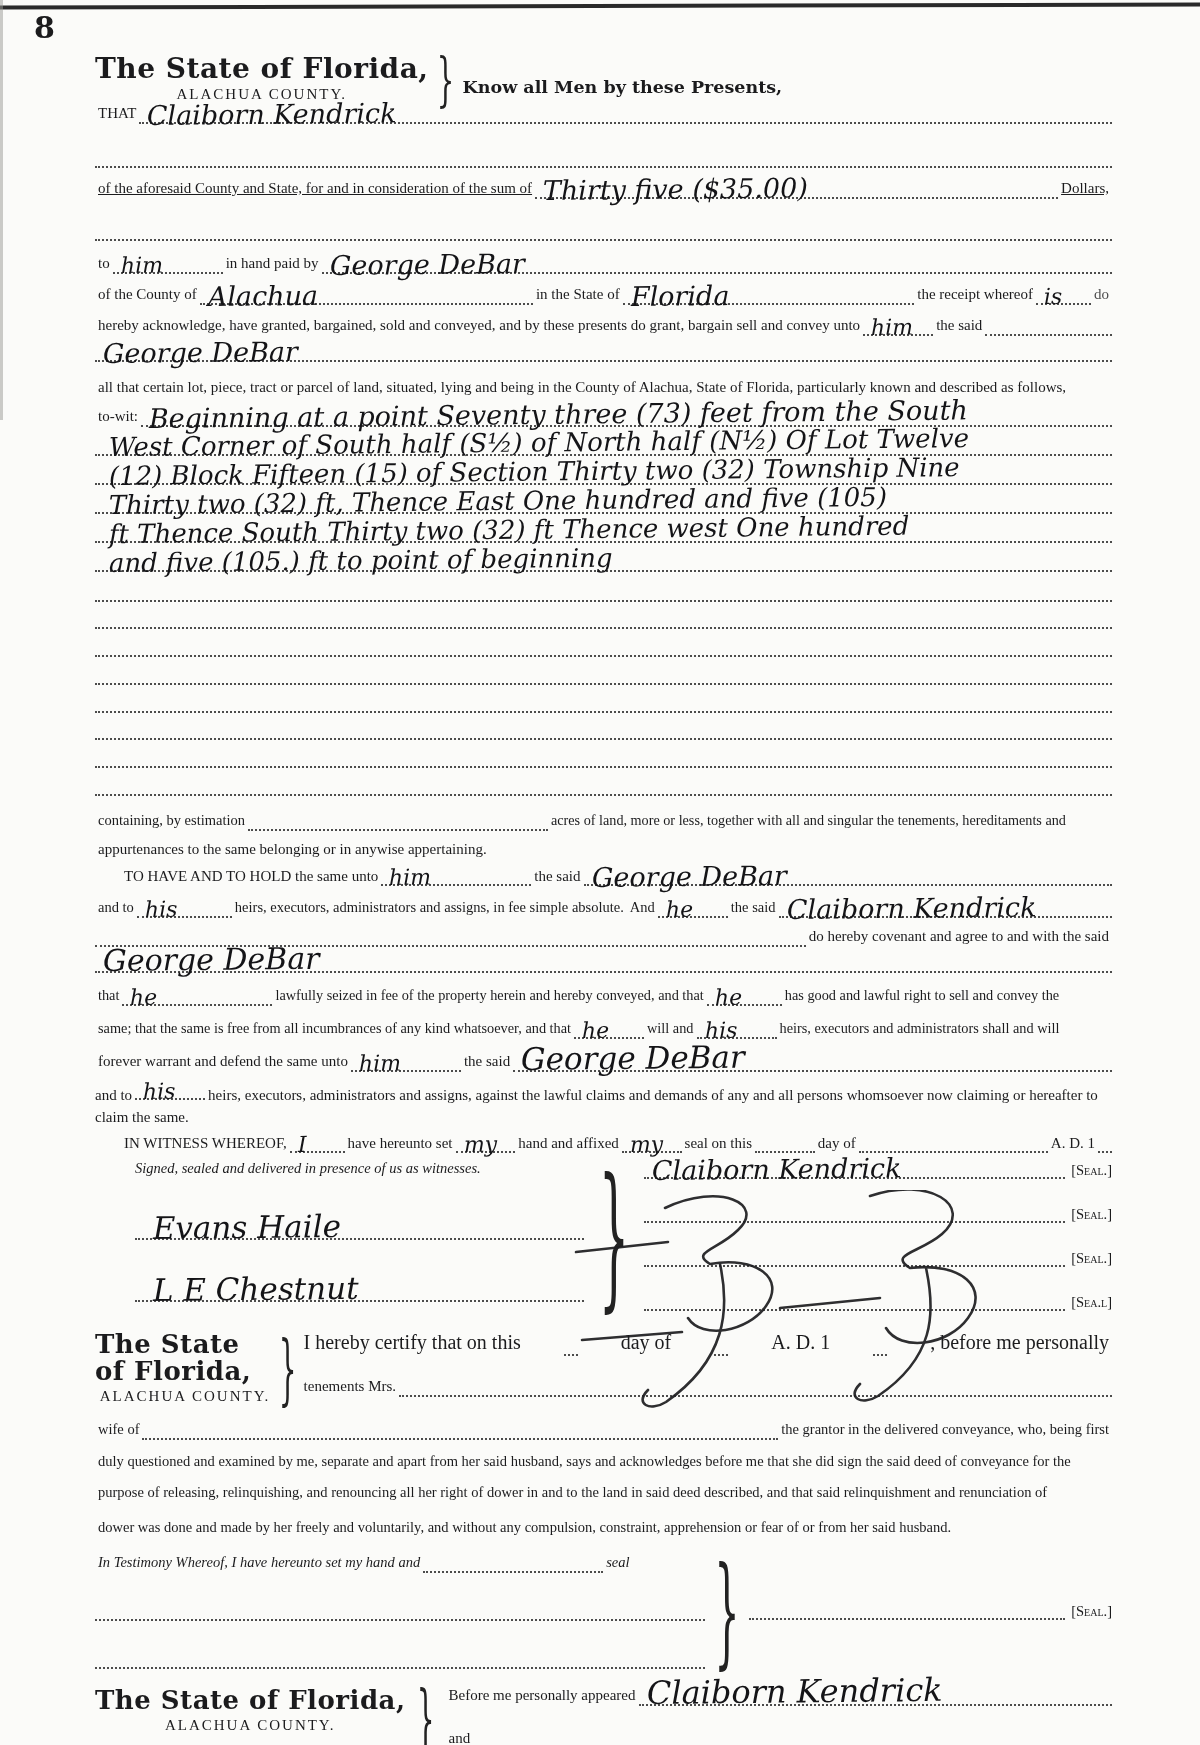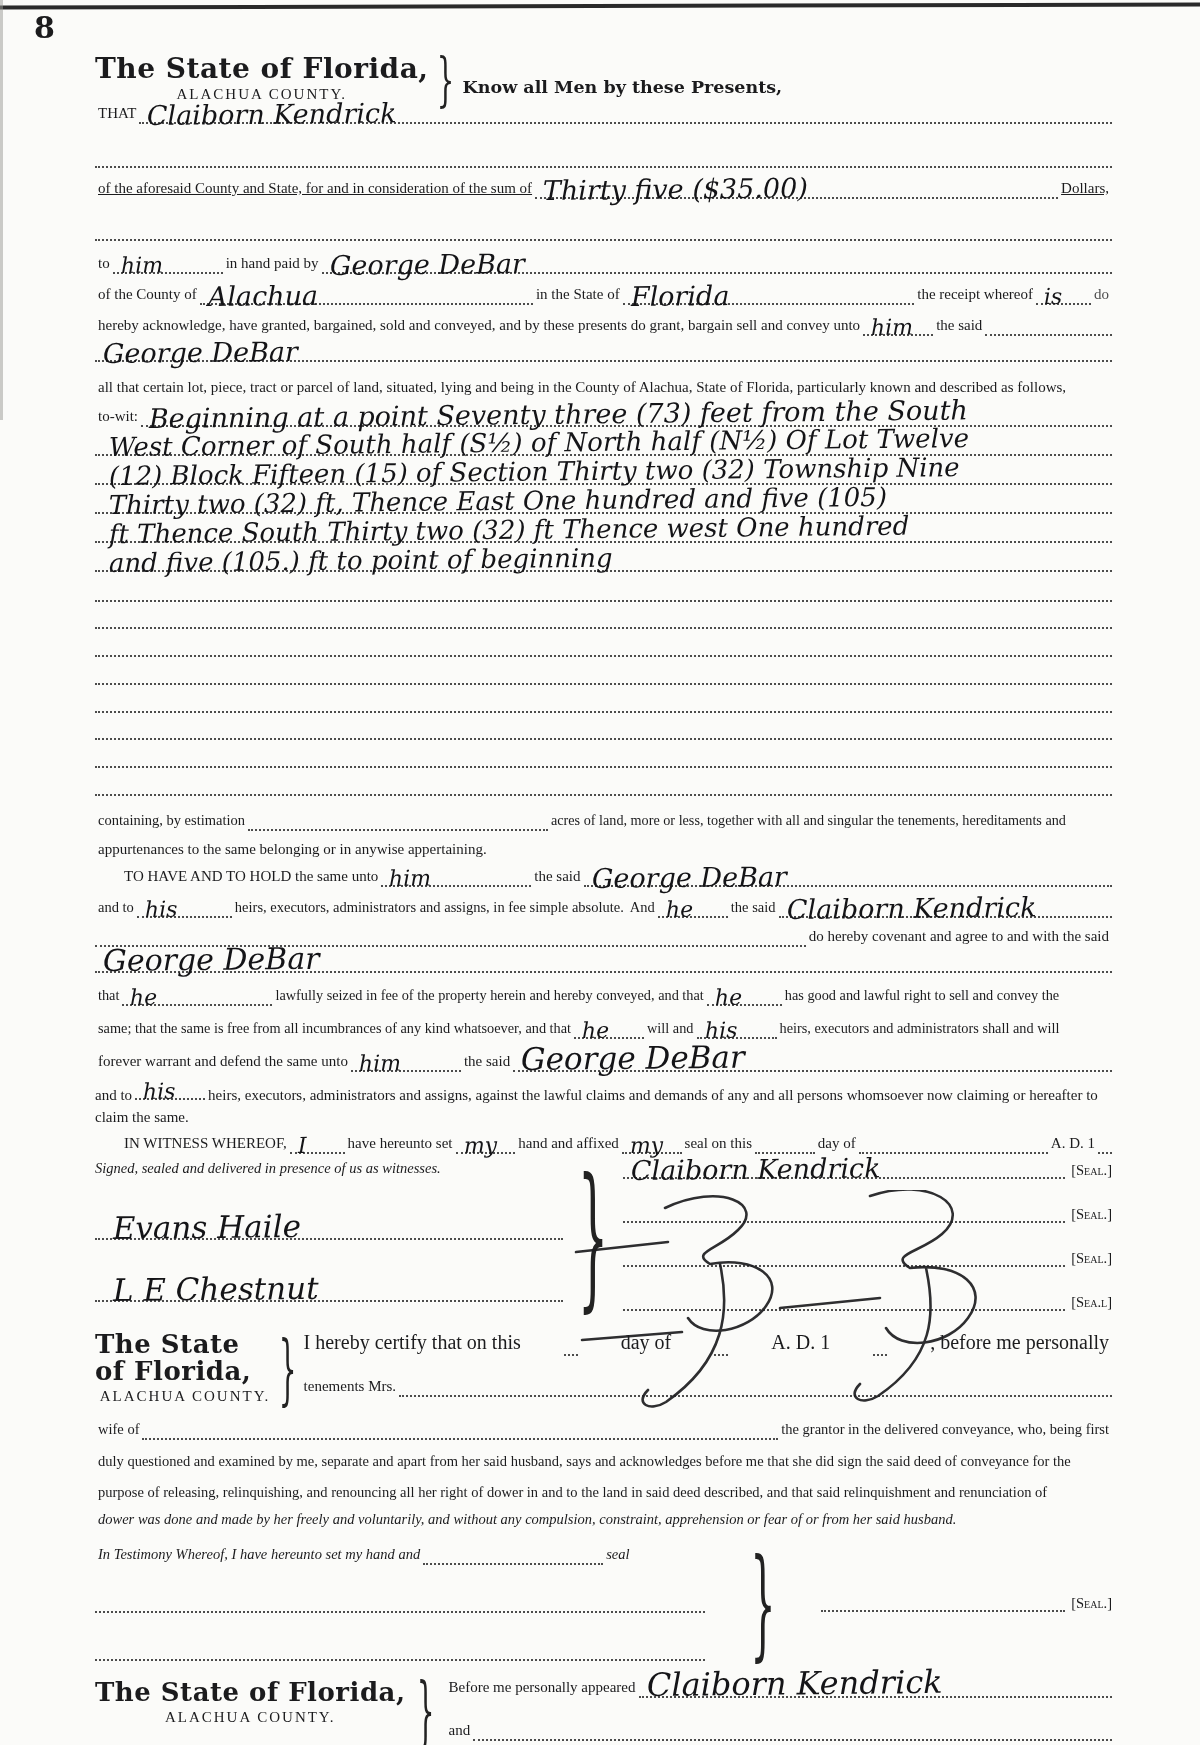--- a/index.html
+++ b/index.html
@@ -32,21 +32,21 @@
   .sec-title.sm{font-size:26px;}
   .sec-county{font-size:15px;letter-spacing:2px;text-align:center;margin-top:3px;}
   .presents{font-family:"DejaVu Serif",serif;font-weight:bold;font-size:17.5px;padding-bottom:6px;}
   .brace{font-family:"DejaVu Serif",serif;line-height:1;display:inline-block;color:#222;}
   .brace-h{font-size:46px;transform:scale(.6,1.25);margin:0 2px;}
   .brace-tall{font-size:60px;}
   .seal{font-variant:small-caps;font-size:14.5px;white-space:nowrap;padding-left:6px;}
   .italic{font-style:italic;}
   .smudge{filter:blur(.7px);opacity:.8;}
   .just{text-align:justify;line-height:1.55;}
-  .indent{padding-left:26px;}
+  .indent{padding-left:26px;align-items:center;}
   .cols{display:flex;align-items:stretch;}
   .wcol-l{flex:0 0 46%;}
   .wcol-r{flex:1 1 auto;display:flex;flex-direction:column;justify-content:space-between;}
   .bcol-l{flex:0 0 56%;}
   .bcol-r{flex:1 1 auto;}
   .bracewrap{display:flex;align-items:center;width:40px;justify-content:center;overflow:visible;}
   .sigline{border-bottom:2px dotted #4c4c4c;height:1.05em;position:relative;margin-top:34px;}
   .sigline>.hw{position:absolute;left:18px;bottom:-6px;font-size:31px;}
   .scribble{position:absolute;pointer-events:none;}
 </style>
@@ -284,21 +284,21 @@
           <span class="hw">my</span>
         </span>
       <span class="pt">seal on this</span>
       <span class="fill nofl" style="flex-basis:60px;"></span>
       <span class="pt">day of</span>
       <span class="fill nofl" style="flex-basis:190px;"></span>
       <span class="pt">A. D. 1</span>
       <span class="fill"></span>
     </div>
 
-    <div class="cols" style="margin-top:6px;">
+    <div class="cols" style="margin-top:6px;margin-left:40px;">
       <div class="wcol-l">
         <div class="italic" style="font-size:14.5px;">Signed, sealed and delivered in presence of us as witnesses.</div>
         <div class="sigline" style="margin-top:46px;">
             <span class="hw">Evans Haile</span>
           </div>
         <div class="sigline" style="margin-top:44px;">
             <span class="hw">L E Chestnut</span>
           </div>
       </div>
       <div class="bracewrap" style="width:60px;">
@@ -351,23 +351,23 @@
       </div>
     </div>
 
     <div class="row" style="margin-top:16px;font-size:14.5px;">
       <span class="pt">wife of</span>
       <span class="fill"></span>
       <span class="pt">the grantor in the delivered conveyance, who, being first</span>
     </div>
     <div class="pt-wrap just" style="margin-top:10px;font-size:14.5px;">duly questioned and examined by me, separate and apart from her said husband, says and acknowledges before me that she did sign the said deed of conveyance for the</div>
     <div class="pt-wrap just" style="margin-top:6px;font-size:14.5px;">purpose of releasing, relinquishing, and renouncing all her right of dower in and to the land in said deed described, and that said relinquishment and renunciation of</div>
-    <div class="pt-wrap" style="margin-top:6px;font-size:14.5px;font-style:italic;">dower was done and made by her freely and voluntarily, and without any compulsion, constraint, apprehension or fear of or from her said husband.</div>
-
-    <div class="cols" style="margin-top:16px;gap:36px;">
+    <div class="pt-wrap" style="margin-top:14px;font-size:14.5px;">dower was done and made by her freely and voluntarily, and without any compulsion, constraint, apprehension or fear of or from her said husband.</div>
+
+    <div class="cols" style="margin-top:16px;">
       <div class="bcol-l" style="flex:0 0 60%;">
         <div class="row italic" style="font-size:14.5px;">
           <span class="pt">In Testimony Whereof, I have hereunto set my hand and</span>
           <span class="fill nofl" style="flex-basis:180px;"></span>
           <span class="pt">seal</span>
         </div>
         <div class="row" style="margin-top:30px;">
             <span class="fill"></span>
           </div>
         <div class="row" style="margin-top:30px;">

